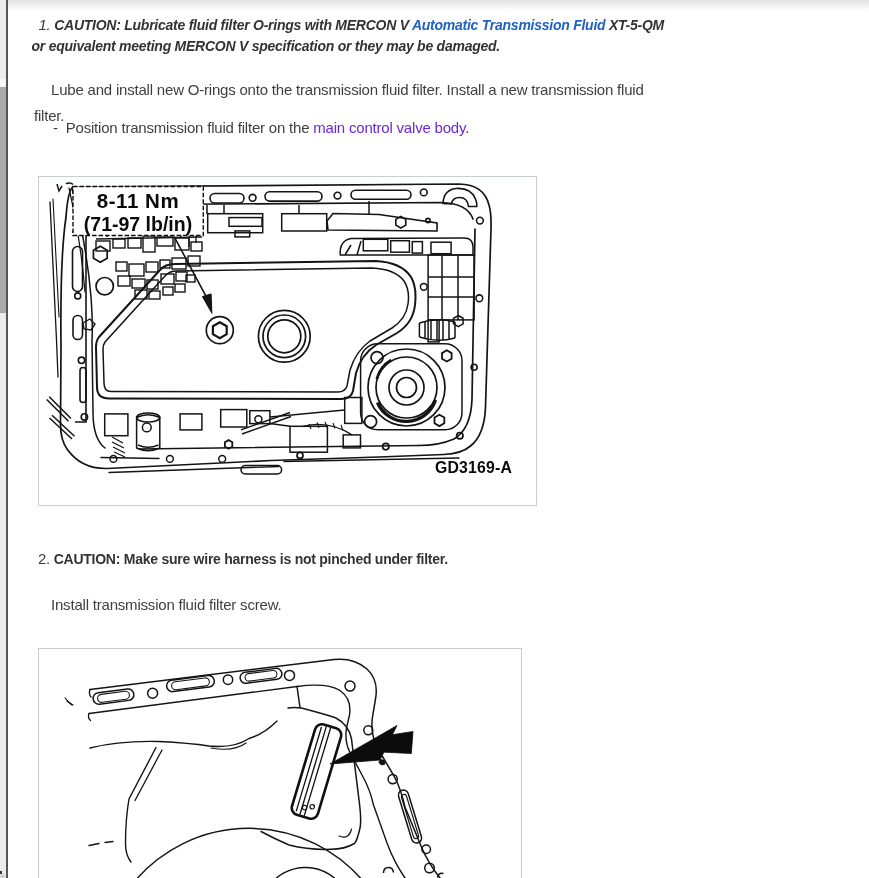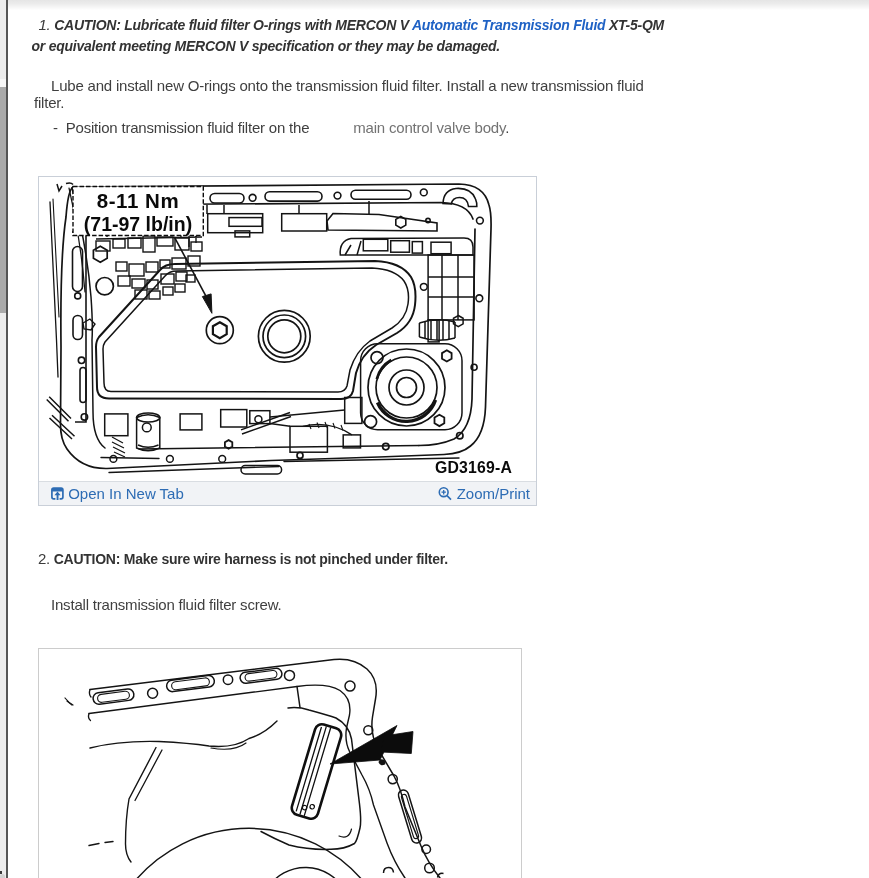--- a/index.html
+++ b/index.html
@@ -19,23 +19,23 @@
 <div class="abs" style="left:0;top:79px;width:6px;height:8px;background:#f7f7f7;"></div>
 
 <div class="abs" style="left:0;top:871px;width:2px;height:3px;background:#3a3a3a;"></div>
 <div class="abs" style="left:0;top:874px;width:5px;height:4px;background:#d2d2d2;border-radius:4px 4px 0 0;"></div>
 
 <div class="abs" style="left:5.5px;top:0;width:2.5px;height:878px;background:#555555;"></div>
 
 <div class="abs" style="left:31.5px;top:14px;width:680px;font-size:14px;letter-spacing:-0.25px;line-height:21px;font-weight:bold;color:#333333;font-style:italic;">
 <span style="font-weight:normal;color:#3c3c3c;font-size:15px;margin-left:7px;">1.</span> CAUTION: Lubricate fluid filter O-rings with MERCON V <a style="color:#1f62c5;">Automatic Transmission Fluid</a> XT-5-QM<br>or equivalent meeting MERCON V specification or they may be damaged.</div>
 
-<div class="abs" style="left:34px;top:76.5px;width:660px;font-size:15px;letter-spacing:-0.2px;line-height:17px;color:#3f3f3f;text-indent:17px;">Lube and install new O-rings onto the transmission fluid filter. Install a new transmission fluid<br>filter.</div>
-
-<div class="abs" style="left:53px;top:119px;font-size:15px;letter-spacing:-0.2px;color:#3f3f3f;">-&nbsp; Position transmission fluid filter on the <a style="color:#737373;margin-left:40px;">main control valve body</a>.</div>
+<div class="abs" style="left:34px;top:76.5px;width:660px;font-size:15px;letter-spacing:-0.2px;line-height:26px;color:#3f3f3f;text-indent:17px;">Lube and install new O-rings onto the transmission fluid filter. Install a new transmission fluid<br>filter.</div>
+
+<div class="abs" style="left:53px;top:119px;font-size:15px;letter-spacing:-0.2px;color:#3f3f3f;">-&nbsp; Position transmission fluid filter on the <a style="color:#6d28d9;">main control valve body</a>.</div>
 
 <div class="abs" style="left:38px;top:176px;width:497px;height:328px;border:1px solid #c9cfd8;background:#ffffff;">
 
   <svg class="abs" style="left:0;top:0;" width="497" height="304" viewBox="0 0 497 304">
     <g fill="none" stroke="#141414" stroke-width="1.7" stroke-linecap="round" stroke-linejoin="round">
 
       <path d="M34,10 L420,7 Q445,7.5 450,28 Q452.5,36 452,52 L446.5,230 Q445.5,258 431.5,269 Q423,276.5 405,277.5 L340,280 L232,283.5 L120,289 L68,291.5 Q42,292 28,272 Q21,262 21.5,245 L22,170 Q21,80 27,40 Q29,13 34,10"></path>
 
       <path d="M70,295.5 L240,289.5" stroke-width="1.4"></path>
 
@@ -217,42 +217,20 @@
       <text x="99" y="30.5" font-family="Liberation Sans,sans-serif" font-size="20.5" font-weight="bold" letter-spacing="0.55" text-anchor="middle" fill="#0a0a0a">8-11 Nm</text>
       <text x="99" y="53.5" font-family="Liberation Sans,sans-serif" font-size="19.5" font-weight="bold" letter-spacing="0" text-anchor="middle" fill="#0a0a0a">(71-97 lb/in)</text>
     </g>
 
     <g stroke="#141414" fill="#141414">
       <path d="M135.3,59.9 L166.8,118.8" stroke-width="1.6" fill="none"></path>
       <path d="M163.4,119.6 L172.9,136.3 L172.1,116.9 Z" stroke-width="1"></path>
     </g>
   </svg>
 
-  <div class="abs" style="left:0;top:304px;width:497px;height:23px;background:#f1f3f6;border-top:1px solid #d9dde2;font-size:15px;">
-
-    <a class="abs" style="left:12px;top:2.5px;color:#2d6cb4;">
-      <svg width="13" height="13" viewBox="0 0 13 13" style="vertical-align:-1.5px;">
-          <rect x="0.9" y="1.1" width="11" height="10.8" rx="1.8" fill="none" stroke="#2d6cb4" stroke-width="1.7"></rect>
-          <rect x="1" y="1.2" width="10.8" height="3.4" rx="1.2" fill="#2d6cb4" stroke="none"></rect>
-          <rect x="4.4" y="10.5" width="4.2" height="2.6" fill="#f1f3f6" stroke="none"></rect>
-          <path d="M6.5,4.6 L9.6,8.3 L3.4,8.3 Z" fill="#2d6cb4"></path>
-          <rect x="5.6" y="7.8" width="1.9" height="5.2" fill="#2d6cb4"></rect>
-        </svg>
-      Open In New Tab</a>
-
-    <a class="abs" style="right:6px;top:2.5px;color:#2d6cb4;">
-      <svg width="14" height="14" viewBox="0 0 14 14" style="vertical-align:-2px;">
-          <g fill="none" stroke="#2d6cb4" stroke-width="1.6">
-            <circle cx="5.7" cy="5.2" r="4.4"></circle>
-            <path d="M9 8.6 L13 12.6"></path>
-            <path d="M3.5 5.2 h4.4 M5.7 3 v4.4" stroke-width="1.3"></path>
-          </g>
-        </svg>
-      Zoom/Print</a>
-  </div>
 </div>
 
 <div class="abs" style="left:31px;top:546px;width:660px;font-size:14px;letter-spacing:-0.25px;line-height:25px;font-weight:bold;color:#333333;">
 <span style="font-weight:normal;color:#3c3c3c;font-size:15px;margin-left:7px;">2.</span> CAUTION: Make sure wire harness is not pinched under filter.</div>
 
 <div class="abs" style="left:51px;top:596px;font-size:15px;letter-spacing:-0.2px;color:#3f3f3f;">Install transmission fluid filter screw.</div>
 
 <div class="abs" style="left:38px;top:648px;width:482px;height:230px;border:1px solid #cccccc;border-bottom:none;background:#ffffff;overflow:hidden;">
 
   <svg class="abs" style="left:0;top:0;" width="482" height="230" viewBox="0 0 482 230">

